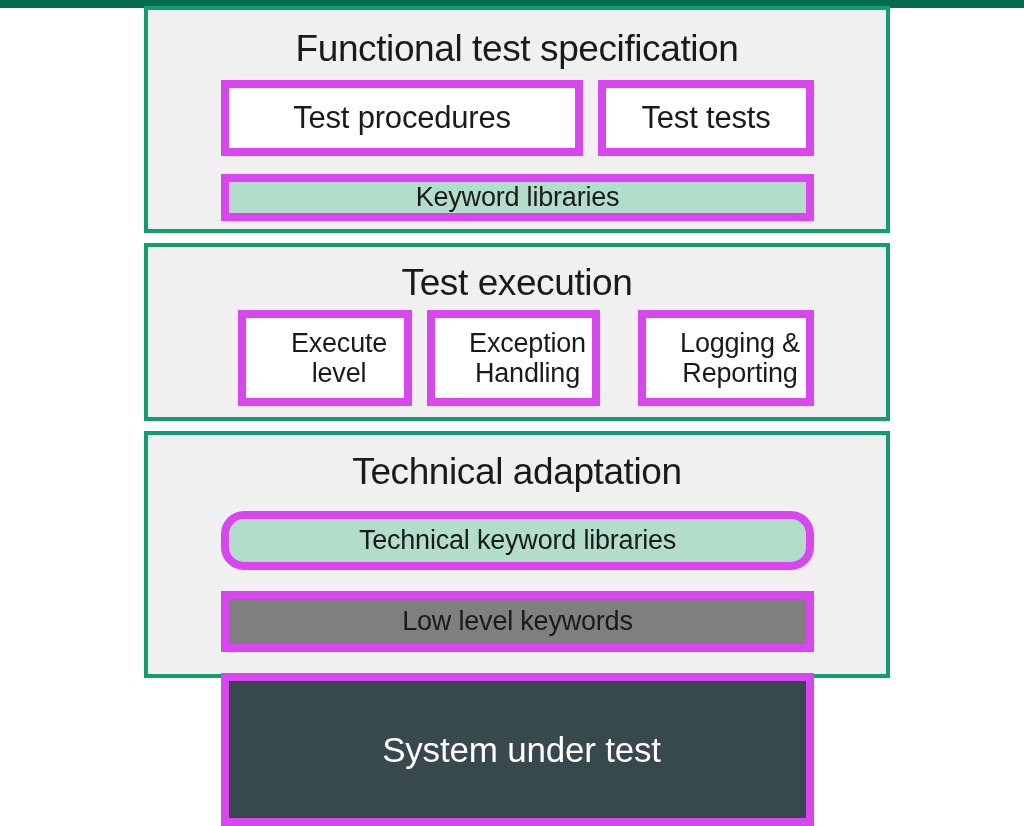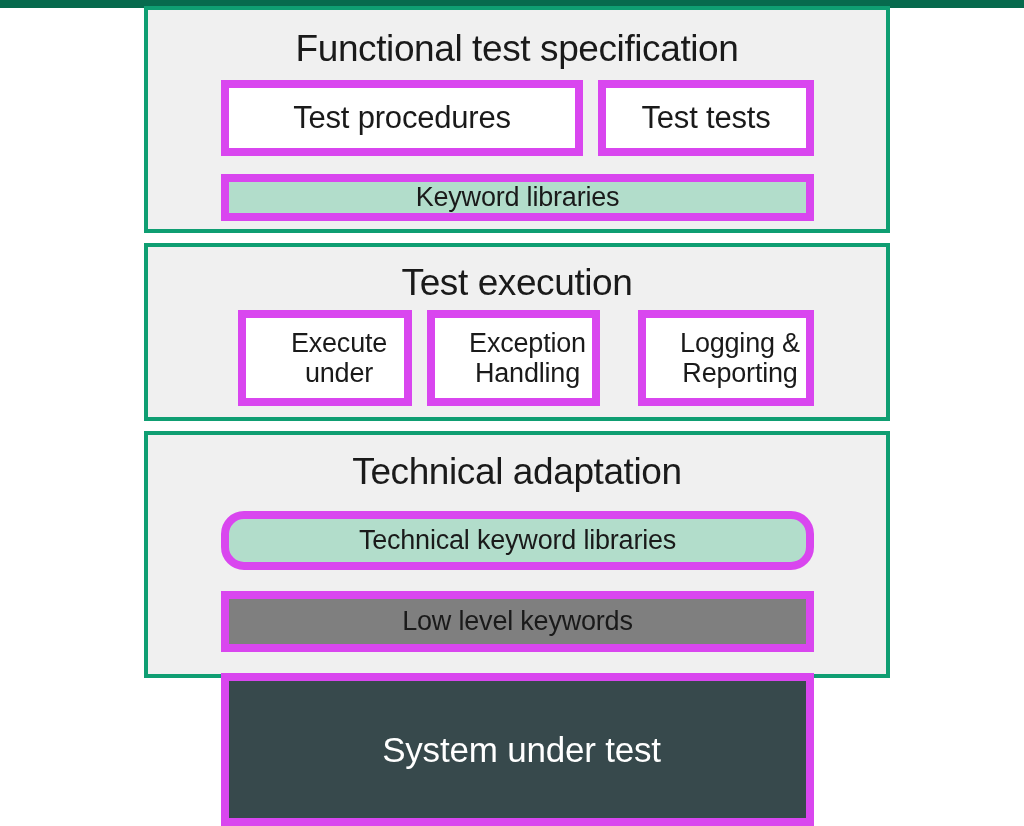--- a/index.html
+++ b/index.html
@@ -92,21 +92,21 @@
   <div class="node mint fs-27" style="left:221px; top:174px; width:593px; height:47px;justify-content:center;">
     <span>Keyword libraries</span>
   </div>
 
   <div class="layer" style="left:144px; top:243px; width:746px; height:178px;">
     <div class="layer-title" style="top:17px;">Test execution</div>
   </div>
 
   <div class="node white fs-27 two-line" style="left:238px; top:310px; width:174px; height:96px;">
     <span>Execute</span>
-    <span>under</span>
+    <span>level</span>
   </div>
 
   <div class="node white fs-27 two-line" style="left:427px; top:310px; width:173px; height:96px;">
     <span>Exception</span>
     <span>Handling</span>
   </div>
 
   <div class="node white fs-27 two-line" style="left:638px; top:310px; width:176px; height:96px;">
     <span>Logging &amp;</span>
     <span>Reporting</span>

